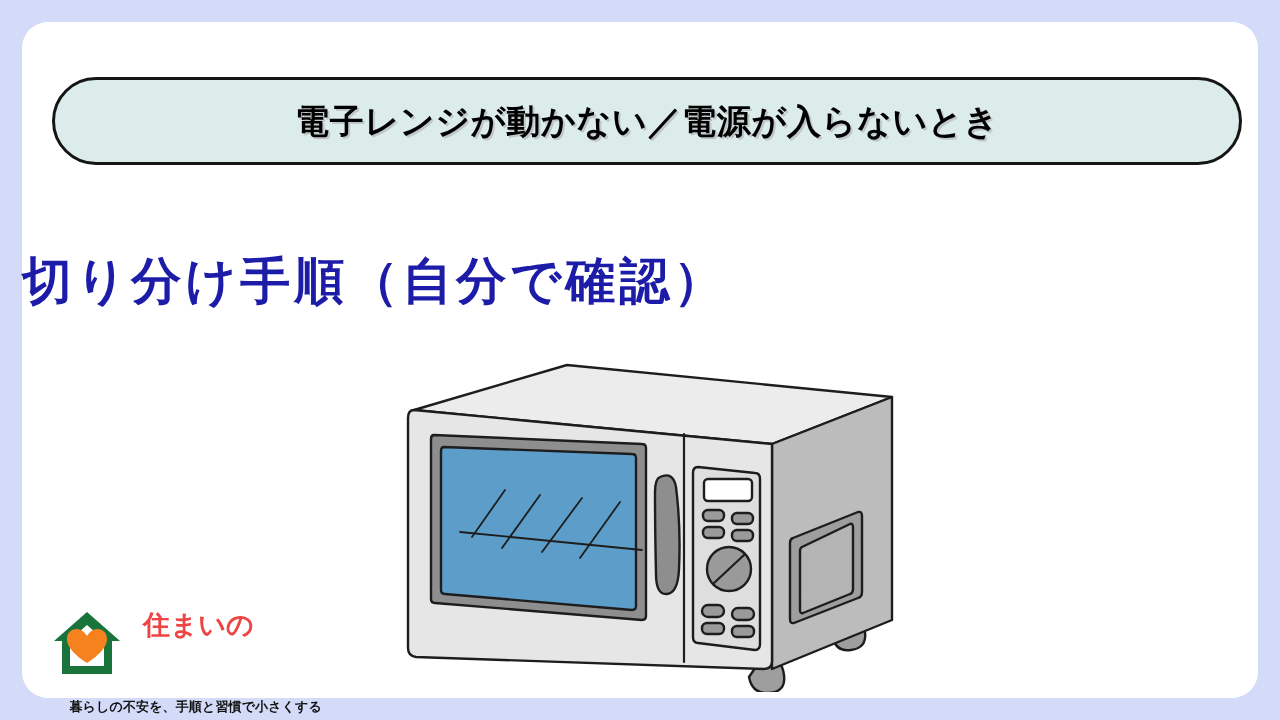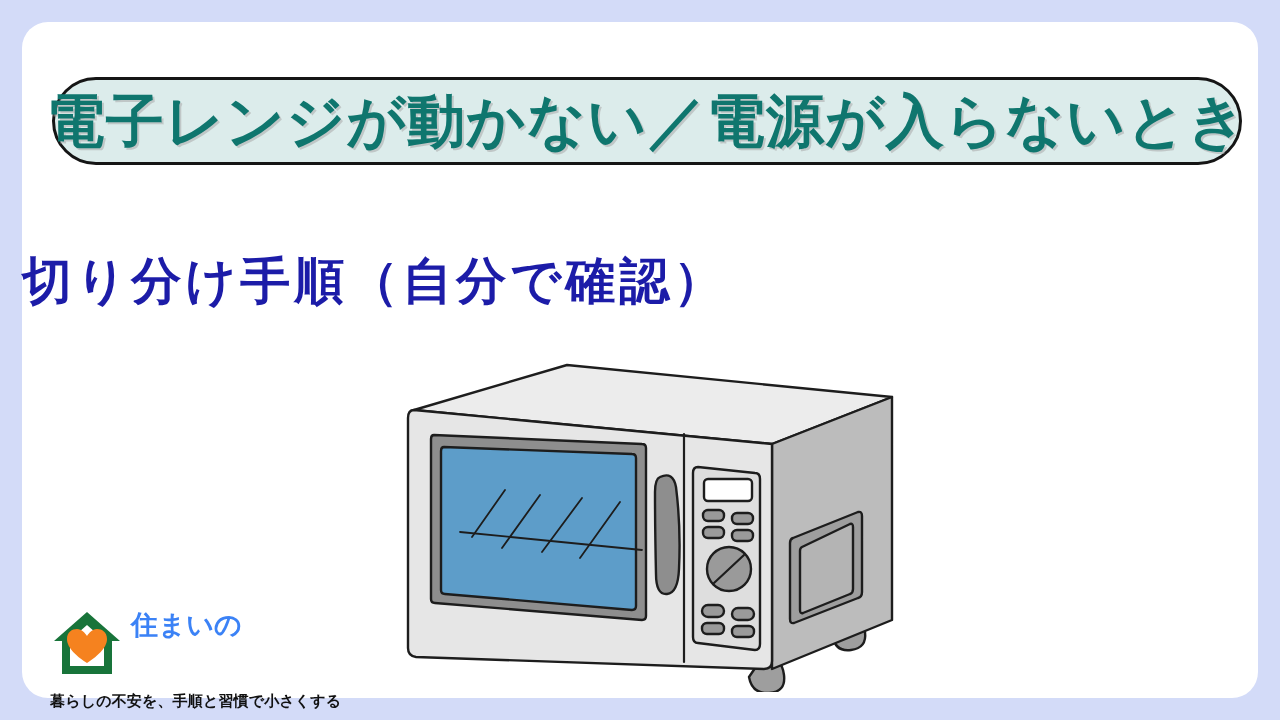--- a/index.html
+++ b/index.html
@@ -44,23 +44,23 @@
     height: 88px;
     background: #dceceb;
     border: 3px solid #151515;
     border-radius: 44px;
     box-sizing: border-box;
     display: flex;
     align-items: center;
     justify-content: center;
   }
   .title-text {
-    font-size: 58px;
-    font-weight: bold;
-    color: #0f766e;
+    font-size: 34px;
+    font-weight: bold;
+    color: #000000;
     letter-spacing: 0.02em;
     line-height: 1;
     white-space: nowrap;
     text-shadow: 2px 2px 0 rgba(170,170,170,0.55);
   }
 
   
   .section-heading {
     position: absolute;
     left: 0;
@@ -118,38 +118,39 @@
   .logo-words {
     margin-left: 7px;
     padding-top: 2px;
     display: flex;
     flex-direction: column;
     justify-content: center;
   }
   .logo-line1, .logo-line2 {
     font-size: 27px;
     font-weight: bold;
-    color: #3b82f6;
+    color: #ef4444;
     line-height: 1.18;
     letter-spacing: 0.01em;
     white-space: nowrap;
+    margin-left: 12px;
   }
   .logo-line2 .deg {
     font-size: 16px;
     vertical-align: super;
     line-height: 1;
   }
   .logo-tagline {
-    margin-top: 12px;
-    font-size: 15px;
+    margin-top: 18px;
+    font-size: 13px;
     font-weight: bold;
     color: #111111;
     letter-spacing: 0.01em;
     white-space: nowrap;
-    text-align: center;
+    text-align: right;
     width: 272px;
   }
 </style>
 </head>
 <body>
 
 <div class="slide">
   <div class="card">
 
     <div class="title-pill">

